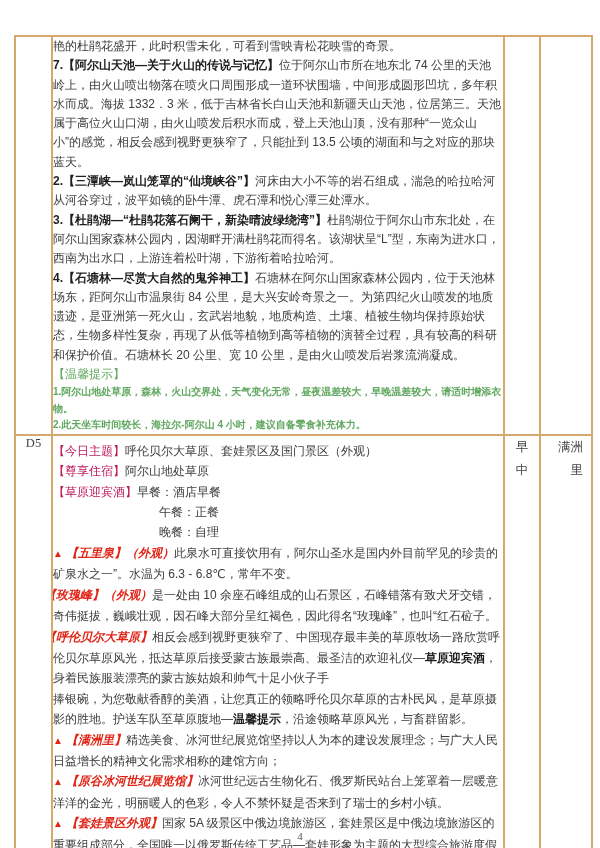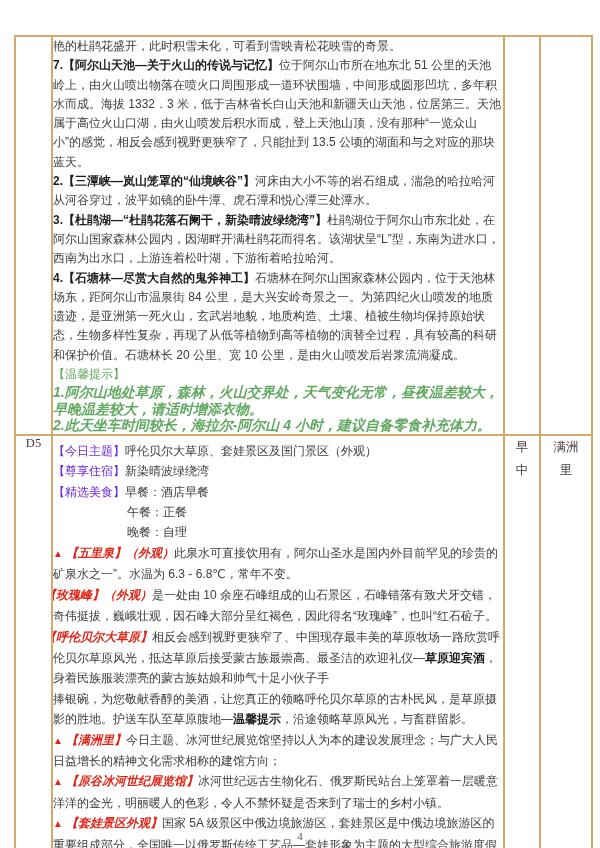--- a/index.html
+++ b/index.html
@@ -43,30 +43,30 @@
   tr.row-d5 td{height:439px;}
   td.content-cell{
     padding:3px 10px 0 12px;
     font-size:12px;
     line-height:19.3px;
   }
   tr.row-d5 td.content-cell{line-height:20.4px;padding-top:5px;}
   .para{margin:0;}
   .h{font-weight:bold;color:var(--heading);}
   .tips-title{color:var(--green);font-weight:normal;margin:0;}
-  .tip{color:var(--green);font-weight:bold;font-size:14px;line-height:16.5px;margin:0;font-style:italic;}
-  .label{color:#6d28d9;}
-  .meal-indent{padding-left:74px;margin:0;}
+  .tip{color:var(--green);font-weight:bold;font-size:10px;line-height:16.5px;margin:0;}
+  .label{color:#be185d;}
+  .meal-indent{padding-left:106px;margin:0;}
   .attr{margin:0;}
   .hang{text-indent:-22px;}
   .tri{color:var(--red);font-size:10px;margin-right:3px;}
   .red{color:var(--red);font-weight:bold;font-style:italic;}
   .bold-inline{font-weight:bold;color:var(--heading);}
   .meal-cell div{line-height:1.85;}
-  .hotel-inner{width:34px;margin:0 auto;line-height:1.85;word-break:break-all;}
+  .hotel-inner{width:34px;margin:0 auto;line-height:1.85;word-break:break-all;text-align:right;}
   .page-number{
     position:absolute;left:0;top:830px;width:600px;
     text-align:center;
     font-family:"Liberation Serif","DejaVu Serif",serif;
     font-size:11px;color:#555;
   }
 </style>
 </head>
 <body>
 
@@ -75,44 +75,44 @@
     <col style="width:37px">
       <col style="width:452px">
       <col style="width:36px">
       <col style="width:52px">
   </colgroup>
   <tbody>
       <tr class="row-prev">
     <td class="day-cell"></td>
     <td class="content-cell">
       <p class="para">艳的杜鹃花盛开，此时积雪未化，可看到雪映青松花映雪的奇景。</p>
-      <p class="para"><span class="h">7.【阿尔山天池—关于火山的传说与记忆】</span><span>位于阿尔山市所在地东北 51 公里的天池岭上，由火山喷出物落在喷火口周围形成一道环状围墙，中间形成圆形凹坑，多年积水而成。海拔 1332．3 米，低于吉林省长白山天池和新疆天山天池，位居第三。天池属于高位火山口湖，由火山喷发后积水而成，登上天池山顶，没有那种“一览众山小”的感觉，相反会感到视野更狭窄了，只能扯到 13.5 公顷的湖面和与之对应的那块蓝天。</span></p>
+      <p class="para"><span class="h">7.【阿尔山天池—关于火山的传说与记忆】</span><span>位于阿尔山市所在地东北 74 公里的天池岭上，由火山喷出物落在喷火口周围形成一道环状围墙，中间形成圆形凹坑，多年积水而成。海拔 1332．3 米，低于吉林省长白山天池和新疆天山天池，位居第三。天池属于高位火山口湖，由火山喷发后积水而成，登上天池山顶，没有那种“一览众山小”的感觉，相反会感到视野更狭窄了，只能扯到 13.5 公顷的湖面和与之对应的那块蓝天。</span></p>
       <p class="para"><span class="h">2.【三潭峡—岚山笼罩的“仙境峡谷”】</span><span>河床由大小不等的岩石组成，湍急的哈拉哈河从河谷穿过，波平如镜的卧牛潭、虎石潭和悦心潭三处潭水。</span></p>
       <p class="para"><span class="h">3.【杜鹃湖—“杜鹃花落石阑干，新染晴波绿绕湾”】</span><span>杜鹃湖位于阿尔山市东北处，在阿尔山国家森林公园内，因湖畔开满杜鹃花而得名。该湖状呈“L”型，东南为进水口，西南为出水口，上游连着松叶湖，下游衔着哈拉哈河。</span></p>
       <p class="para"><span class="h">4.【石塘林—尽赏大自然的鬼斧神工】</span><span>石塘林在阿尔山国家森林公园内，位于天池林场东，距阿尔山市温泉街 84 公里，是大兴安岭奇景之一。为第四纪火山喷发的地质遗迹，是亚洲第一死火山，玄武岩地貌，地质构造、土壤、植被生物均保持原始状态，生物多样性复杂，再现了从低等植物到高等植物的演替全过程，具有较高的科研和保护价值。石塘林长 20 公里、宽 10 公里，是由火山喷发后岩浆流淌凝成。</span></p>
       <p class="tips-title">【温馨提示】</p>
       <p class="tip">1.阿尔山地处草原，森林，火山交界处，天气变化无常，昼夜温差较大，早晚温差较大，请适时增添衣物。</p>
       <p class="tip">2.此天坐车时间较长，海拉尔-阿尔山 4 小时，建议自备零食补充体力。</p>
     </td>
     <td class="meal-cell"></td>
     <td class="hotel-cell"></td>
   </tr>
   <tr class="row-d5">
     <td class="day-cell">D5</td>
     <td class="content-cell">
       <p class="para"><span class="label">【今日主题】</span><span>呼伦贝尔大草原、套娃景区及国门景区（外观）</span></p>
-      <p class="para"><span class="label">【尊享住宿】</span><span>新染晴波绿绕湾</span></p>
-      <p class="para"><span class="label">【精选美食】</span><span>早餐：酒店早餐</span></p>
+      <p class="para"><span class="label">【尊享住宿】</span><span>阿尔山地处草原</span></p>
+      <p class="para"><span class="label">【草原迎宾酒】</span><span>早餐：酒店早餐</span></p>
       <p class="meal-indent">午餐：正餐</p>
       <p class="meal-indent">晚餐：自理</p>
       <p class="attr"><span class="tri">▲</span><span class="red">【五里泉】</span><span class="red">（外观）</span><span>此泉水可直接饮用有，阿尔山圣水是国内外目前罕见的珍贵的矿泉水之一”。水温为 6.3 - 6.8℃，常年不变。</span></p>
       <p class="attr hang"><span class="tri">▲</span><span class="red">【玫瑰峰】</span><span class="red">（外观）</span><span>是一处由 10 余座石峰组成的山石景区，石峰错落有致犬牙交错，奇伟挺拔，巍峨壮观，因石峰大部分呈红褐色，因此得名“玫瑰峰”，也叫“红石砬子。</span></p>
       <p class="attr hang"><span class="tri">▲</span><span class="red">【呼伦贝尔大草原】</span><span>相反会感到视野更狭窄了、中国现存最丰美的草原牧场一路欣赏呼伦贝尔草原风光，抵达草原后接受蒙古族最崇高、最圣洁的欢迎礼仪—</span><span class="bold-inline">草原迎宾酒</span><span>，身着民族服装漂亮的蒙古族姑娘和帅气十足小伙子手</span></p>
       <p class="attr"><span>捧银碗，为您敬献香醇的美酒，让您真正的领略呼伦贝尔草原的古朴民风，是草原摄影的胜地。护送车队至草原腹地—</span><span class="bold-inline">温馨提示</span><span>，沿途领略草原风光，与畜群留影。</span></p>
-      <p class="attr"><span class="tri">▲</span><span class="red">【满洲里】</span><span>今日主题、冰河世纪展览馆坚持以人为本的建设发展理念；与广大人民日益增长的精神文化需求相称的建馆方向；</span></p>
+      <p class="attr"><span class="tri">▲</span><span class="red">【满洲里】</span><span>精选美食、冰河世纪展览馆坚持以人为本的建设发展理念；与广大人民日益增长的精神文化需求相称的建馆方向；</span></p>
       <p class="attr"><span class="tri">▲</span><span class="red">【原谷冰河世纪展览馆】</span><span>冰河世纪远古生物化石、俄罗斯民站台上笼罩着一层暖意洋洋的金光，明丽暖人的色彩，令人不禁怀疑是否来到了瑞士的乡村小镇。</span></p>
       <p class="attr"><span class="tri">▲</span><span class="red">【套娃景区外观】</span><span>国家 5A 级景区中俄边境旅游区，套娃景区是中俄边境旅游区的重要组成部分，全国唯一以俄罗斯传统工艺品—套娃形象为主题的大型综合旅游度假景区，景区内独有的欧式建筑让您身临其境，仿佛置身于俄罗斯。</span></p>
 
     </td>
     <td class="meal-cell">
       <div>早</div>
       <div>中</div>
     </td>
     <td class="hotel-cell">
       <div class="hotel-inner">满洲里</div>

